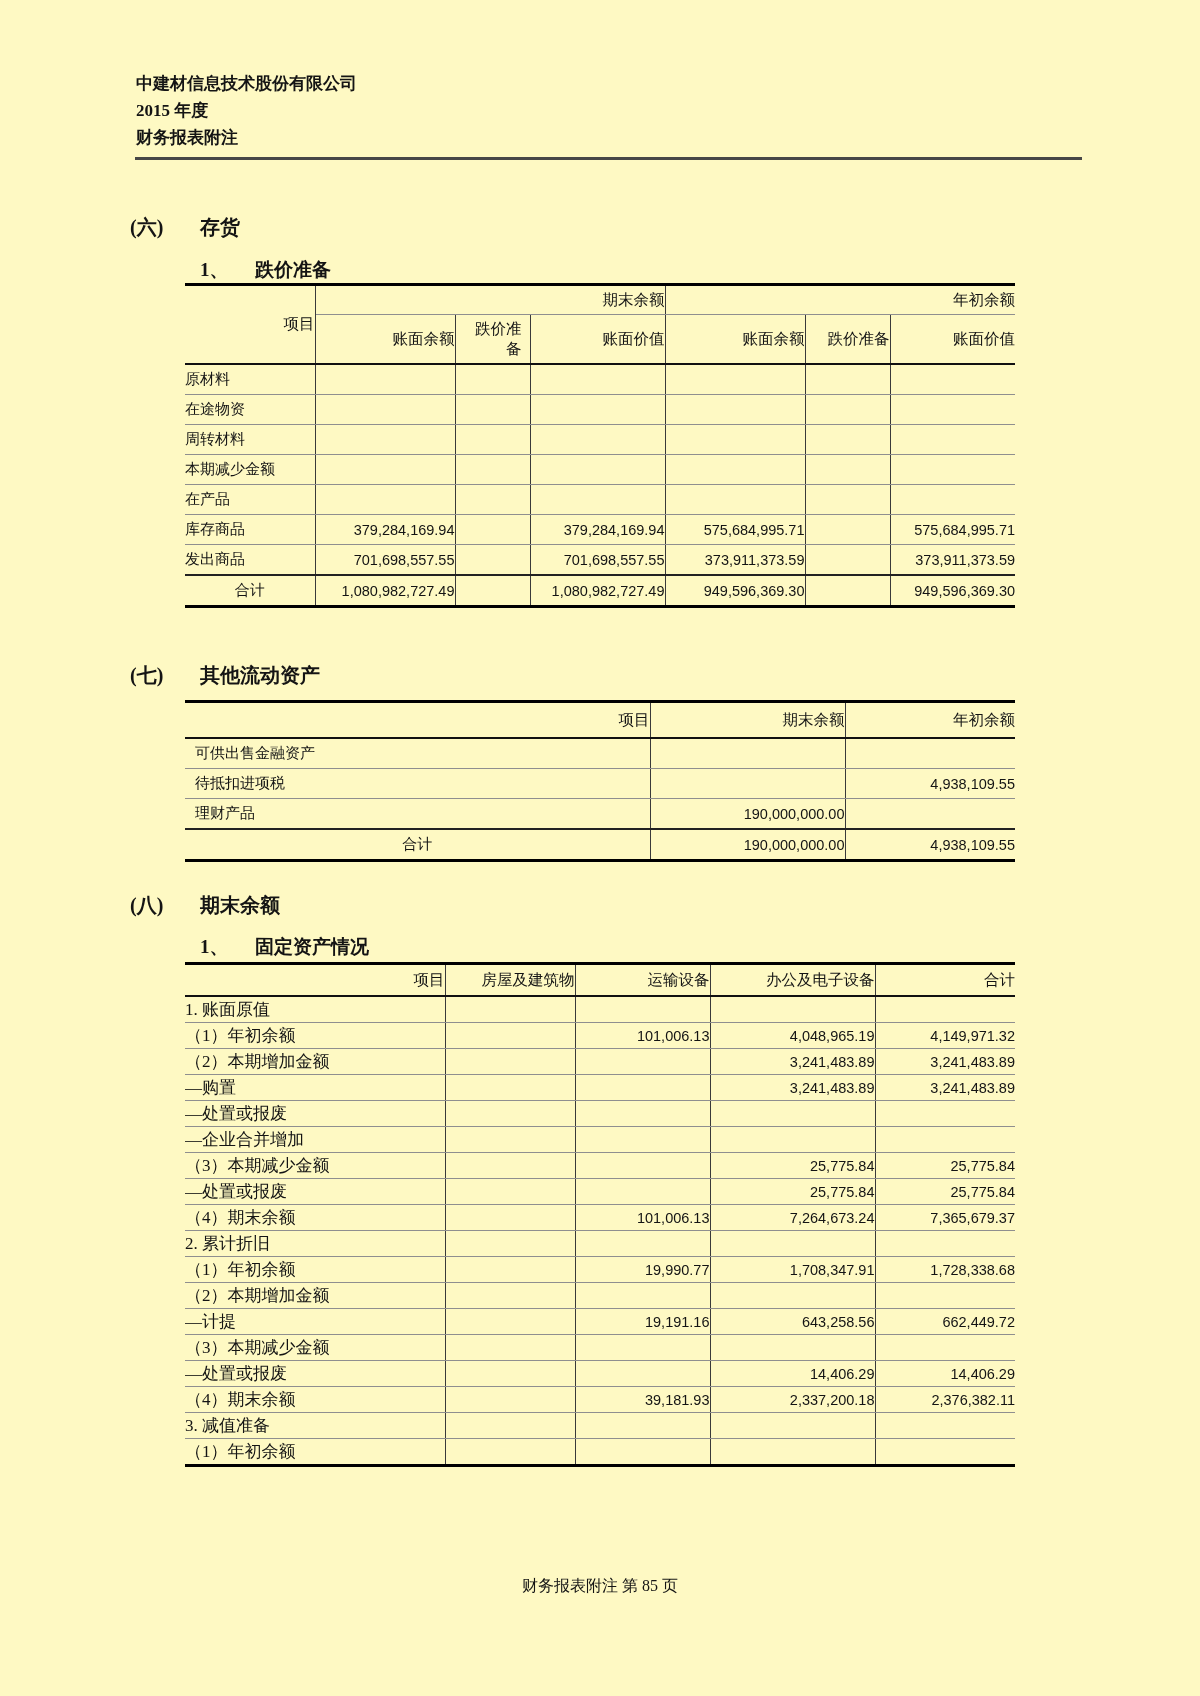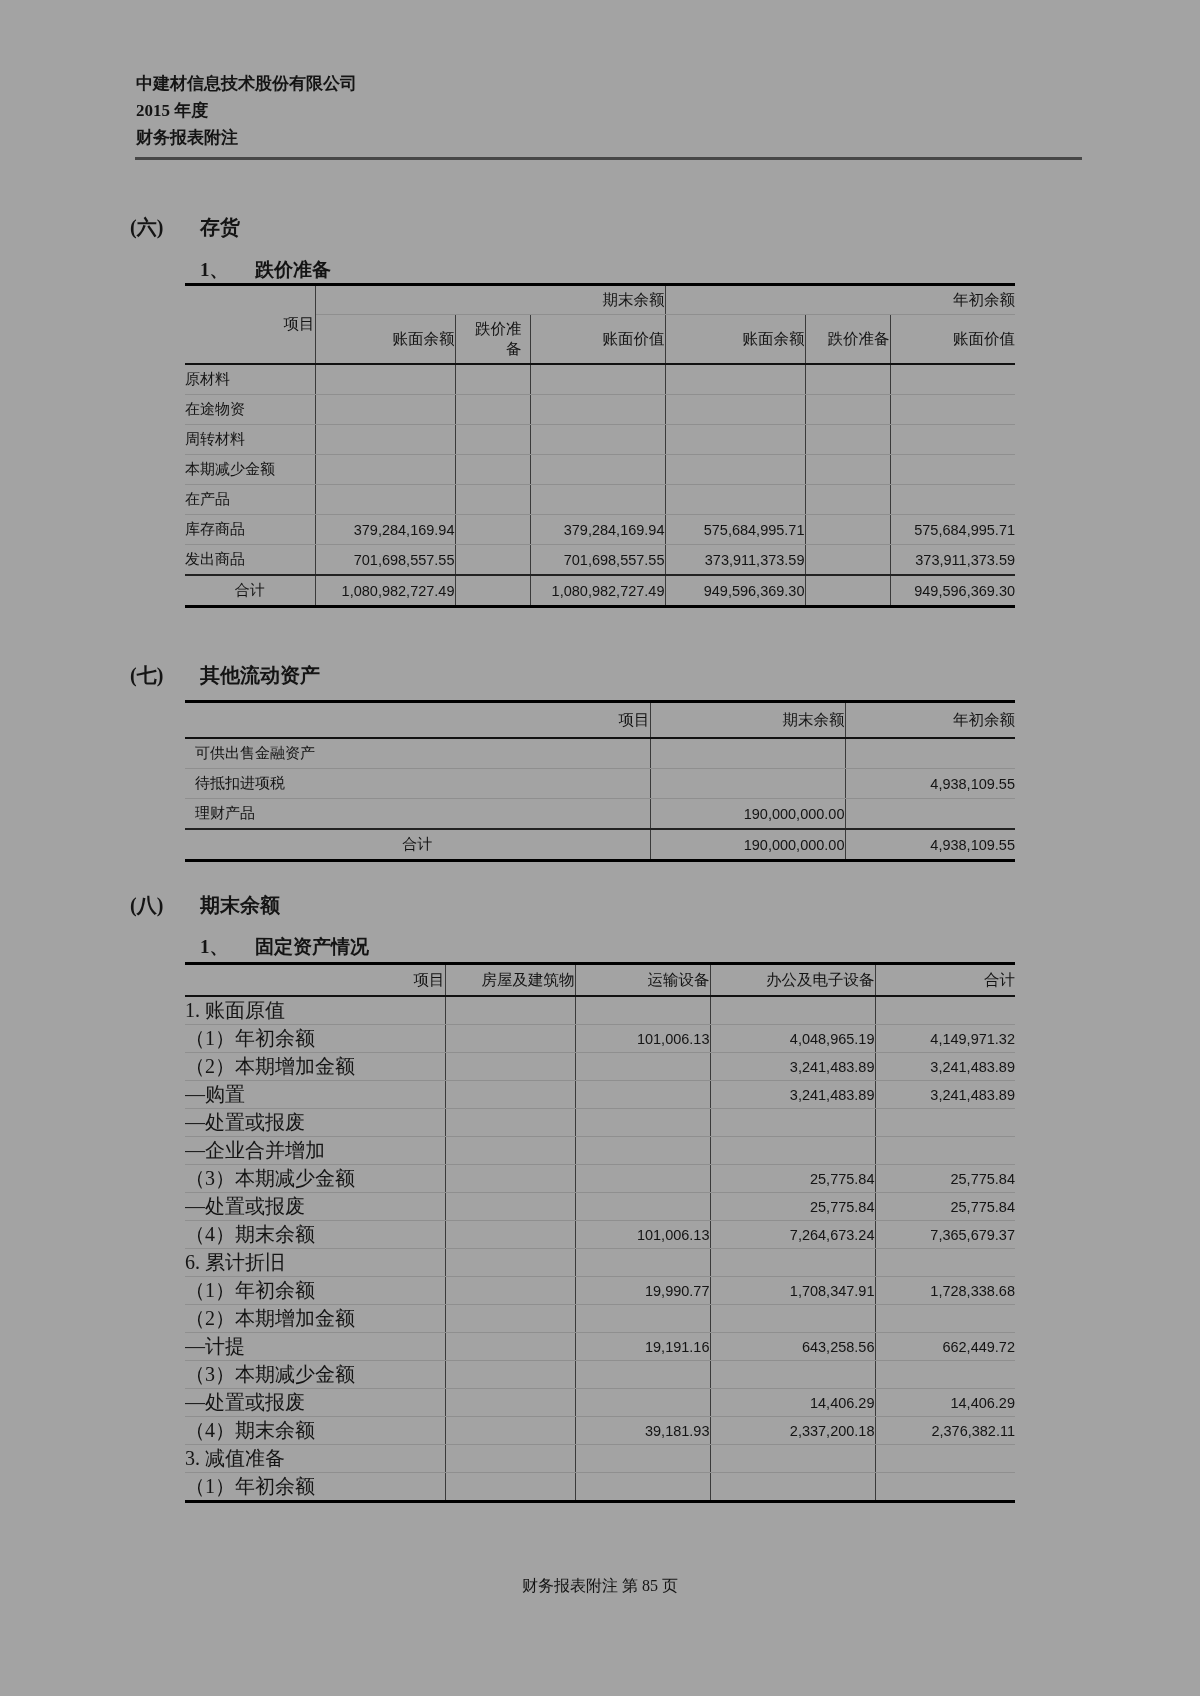--- a/index.html
+++ b/index.html
@@ -1,17 +1,17 @@
 <!DOCTYPE html>
 <html><head>
 <meta charset="utf-8">
 <style>
   html,body { margin:0; padding:0; background:#ffffff; }
   .page {
-    position:relative; width:1200px; height:1696px; background:#a3a3a3;
+    position:relative; width:1200px; height:1696px; background:#fef9c3;
     font-family:"Liberation Serif","DejaVu Serif",serif; color:#141414;
     overflow:hidden;
   }
   .doc-header { position:absolute; left:136px; top:70px; font-size:17px; font-weight:600; line-height:1.6; }
   .header-rule { position:absolute; left:135px; top:157px; width:947px; height:0; border-top:3px solid #474747; }
   .sec { position:absolute; left:130px; display:flex; font-size:20px; font-weight:700; }
   .sec-no { width:70px; }
   .subsec { position:absolute; left:200px; display:flex; font-size:19px; font-weight:700; }
   .sub-no { width:55px; }
   .doc-footer { position:absolute; top:1576px; left:0; width:100%; text-align:center; font-size:16px; }
@@ -42,21 +42,21 @@
   .t1 tbody td { height:29px; }
   .t1 th.wrap { white-space:normal; line-height:1.3; padding:2px 8px; }
 
   .t2 { top:700px; }
   .t2 thead th { height:34px; }
   .t2 tbody td { height:29px; }
 
   .t3 { top:962px; }
   .t3 thead th { height:30px; }
   .t3 tbody td { height:25px; }
-  .t3 .lbl { font-size:20px;margin-left:9px; }
+  .t3 .lbl { font-size:17px;margin-left:9px; }
   .ind-g { padding-left:10px; }
   .ind-i { padding-left:13px; }
   .ind-d { padding-left:56px; }
 </style>
 </head>
 <body>
 
 <div class="page">
 
   <div class="doc-header">
@@ -302,21 +302,21 @@
         <td class="num">25,775.84</td>
       </tr>
       <tr>
         <td class="lbl ind-i">（4）期末余额</td>
         <td class="num"></td>
         <td class="num">101,006.13</td>
         <td class="num">7,264,673.24</td>
         <td class="num">7,365,679.37</td>
       </tr>
       <tr>
-        <td class="lbl ind-g">6. 累计折旧</td>
+        <td class="lbl ind-g">2. 累计折旧</td>
         <td class="num"></td>
         <td class="num"></td>
         <td class="num"></td>
         <td class="num"></td>
       </tr>
       <tr>
         <td class="lbl ind-i">（1）年初余额</td>
         <td class="num"></td>
         <td class="num">19,990.77</td>
         <td class="num">1,708,347.91</td>

